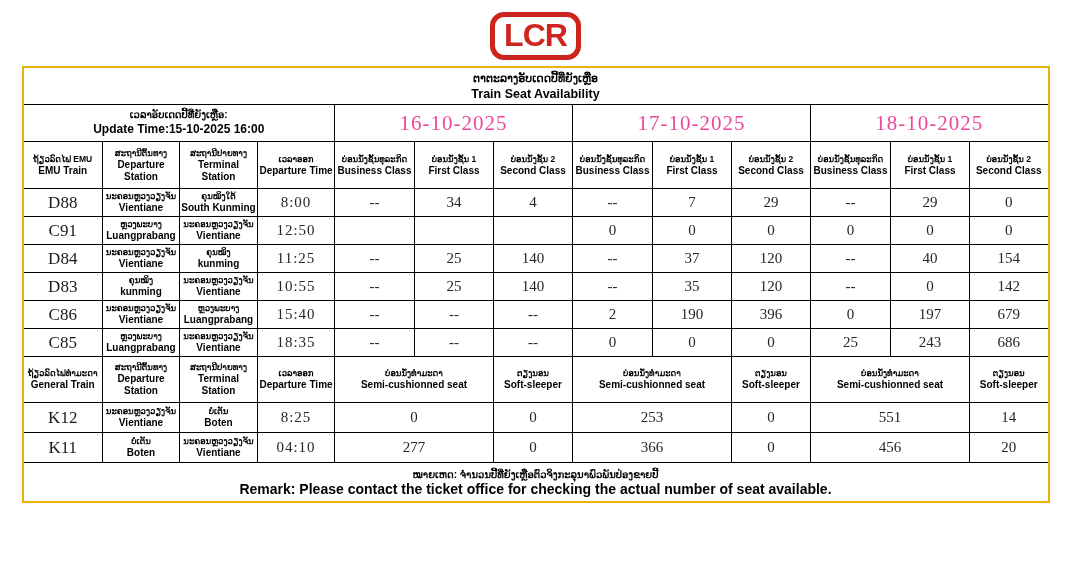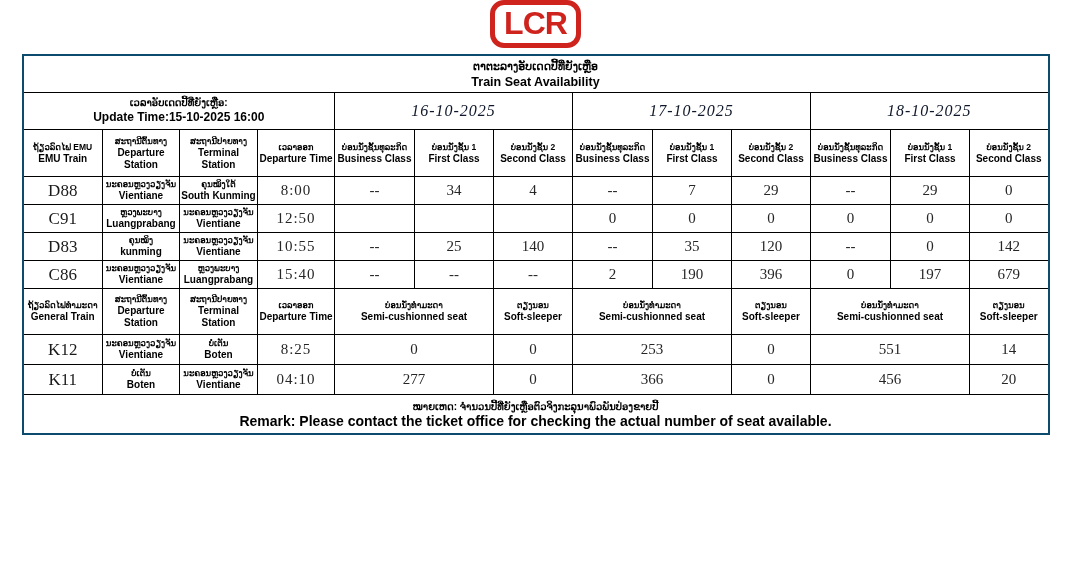--- a/index.html
+++ b/index.html
@@ -1,35 +1,35 @@
 <!DOCTYPE html>
 <html><head>
 <meta charset="utf-8">
 <style>
   html,body{margin:0;padding:0;background:#fff;width:1071px;height:571px;
     font-family:"Liberation Sans",sans-serif;color:#000;overflow:hidden;}
   .page{width:1071px;height:571px;position:relative;}
-  .logo-wrap{width:100%;text-align:center;}
+  .logo-wrap{width:100%;text-align:center;padding-top:12px;}
   .logo{display:inline-block;border:5px solid #cf241e;border-radius:14px;
     padding:0 9px 2px 9px;background:#fff;}
   .logo span{font-family:"Liberation Sans",sans-serif;font-weight:bold;
     font-size:32px;letter-spacing:-1px;color:#cf241e;line-height:36px;}
   table.avail{border-collapse:collapse;margin:6px auto 0 auto;table-layout:fixed;
-    border:2px solid #0c4a6e;}
+    border:2px solid #eab308;}
   table.avail td{border:1px solid #000;text-align:center;vertical-align:middle;
     padding:0 1px;overflow:hidden;}
   .lao{font-size:9px;font-weight:bold;line-height:12px;}
   .en{font-size:10.5px;font-weight:bold;line-height:13px;}
   .title-lao{font-size:11px;font-weight:bold;line-height:15px;}
   .title-en{font-size:12.5px;font-weight:bold;line-height:16px;}
   .upd{font-size:12px;font-weight:bold;line-height:16px;}
   .num{font-family:"Liberation Serif",serif;font-size:15px;color:#262626;}
   .train{font-family:"Liberation Serif",serif;font-size:17px;color:#1a1a1a;margin-top:48px;}
-  .date-cell{font-family:"Liberation Serif",serif;font-size:16px;letter-spacing:1px;
-    font-weight:normal;color:#0f172a;font-style:italic;}
+  .date-cell{font-family:"Liberation Serif",serif;font-size:21px;letter-spacing:1px;
+    font-weight:normal;color:#ec4899;}
   .time-cell{letter-spacing:1px;}
   .r-title td{height:36px;}
   .r-dates td{height:36px;}
   .r-classes td{height:46px;}
   .r-emu td{height:27px;}
   .r-ghdr td{height:45px;}
   .r-gen td{height:29px;}
   .r-remark td{height:38px;}
   .remark-lao{font-size:10px;font-weight:bold;line-height:14px;}
   .remark-en{font-size:14px;font-weight:bold;line-height:15px;}
@@ -170,20 +170,41 @@
           <td class="num"></td>
           <td class="num"></td>
           <td class="num">0</td>
           <td class="num">0</td>
           <td class="num">0</td>
           <td class="num">0</td>
           <td class="num">0</td>
           <td class="num">0</td>
         </tr>
         <tr class="r-emu">
+          <td class="train">D84</td>
+          <td class="stn">
+            <div class="lao">ນະຄອນຫຼວງວຽງຈັນ</div>
+            <div class="en">Vientiane</div>
+          </td>
+          <td class="stn">
+            <div class="lao">ຄຸນໝິງ</div>
+            <div class="en">kunming</div>
+          </td>
+          <td class="num time-cell">11:25</td>
+          <td class="num">--</td>
+          <td class="num">25</td>
+          <td class="num">140</td>
+          <td class="num">--</td>
+          <td class="num">37</td>
+          <td class="num">120</td>
+          <td class="num">--</td>
+          <td class="num">40</td>
+          <td class="num">154</td>
+        </tr>
+        <tr class="r-emu">
           <td class="train">D83</td>
           <td class="stn">
             <div class="lao">ຄຸນໝິງ</div>
             <div class="en">kunming</div>
           </td>
           <td class="stn">
             <div class="lao">ນະຄອນຫຼວງວຽງຈັນ</div>
             <div class="en">Vientiane</div>
           </td>
           <td class="num time-cell">10:55</td>
@@ -210,20 +231,41 @@
           <td class="num time-cell">15:40</td>
           <td class="num">--</td>
           <td class="num">--</td>
           <td class="num">--</td>
           <td class="num">2</td>
           <td class="num">190</td>
           <td class="num">396</td>
           <td class="num">0</td>
           <td class="num">197</td>
           <td class="num">679</td>
+        </tr>
+        <tr class="r-emu">
+          <td class="train">C85</td>
+          <td class="stn">
+            <div class="lao">ຫຼວງພະບາງ</div>
+            <div class="en">Luangprabang</div>
+          </td>
+          <td class="stn">
+            <div class="lao">ນະຄອນຫຼວງວຽງຈັນ</div>
+            <div class="en">Vientiane</div>
+          </td>
+          <td class="num time-cell">18:35</td>
+          <td class="num">--</td>
+          <td class="num">--</td>
+          <td class="num">--</td>
+          <td class="num">0</td>
+          <td class="num">0</td>
+          <td class="num">0</td>
+          <td class="num">25</td>
+          <td class="num">243</td>
+          <td class="num">686</td>
         </tr>
       </tbody>
     <tbody>
       <tr class="r-ghdr" id="general-header-row">
           <td class="stn">
             <div class="lao">ຖ້ຽວລົດໄຟທຳມະດາ</div>
             <div class="en">General Train</div>
           </td>
           <td class="stn">
             <div class="lao">ສະຖານີຕົ້ນທາງ</div>

